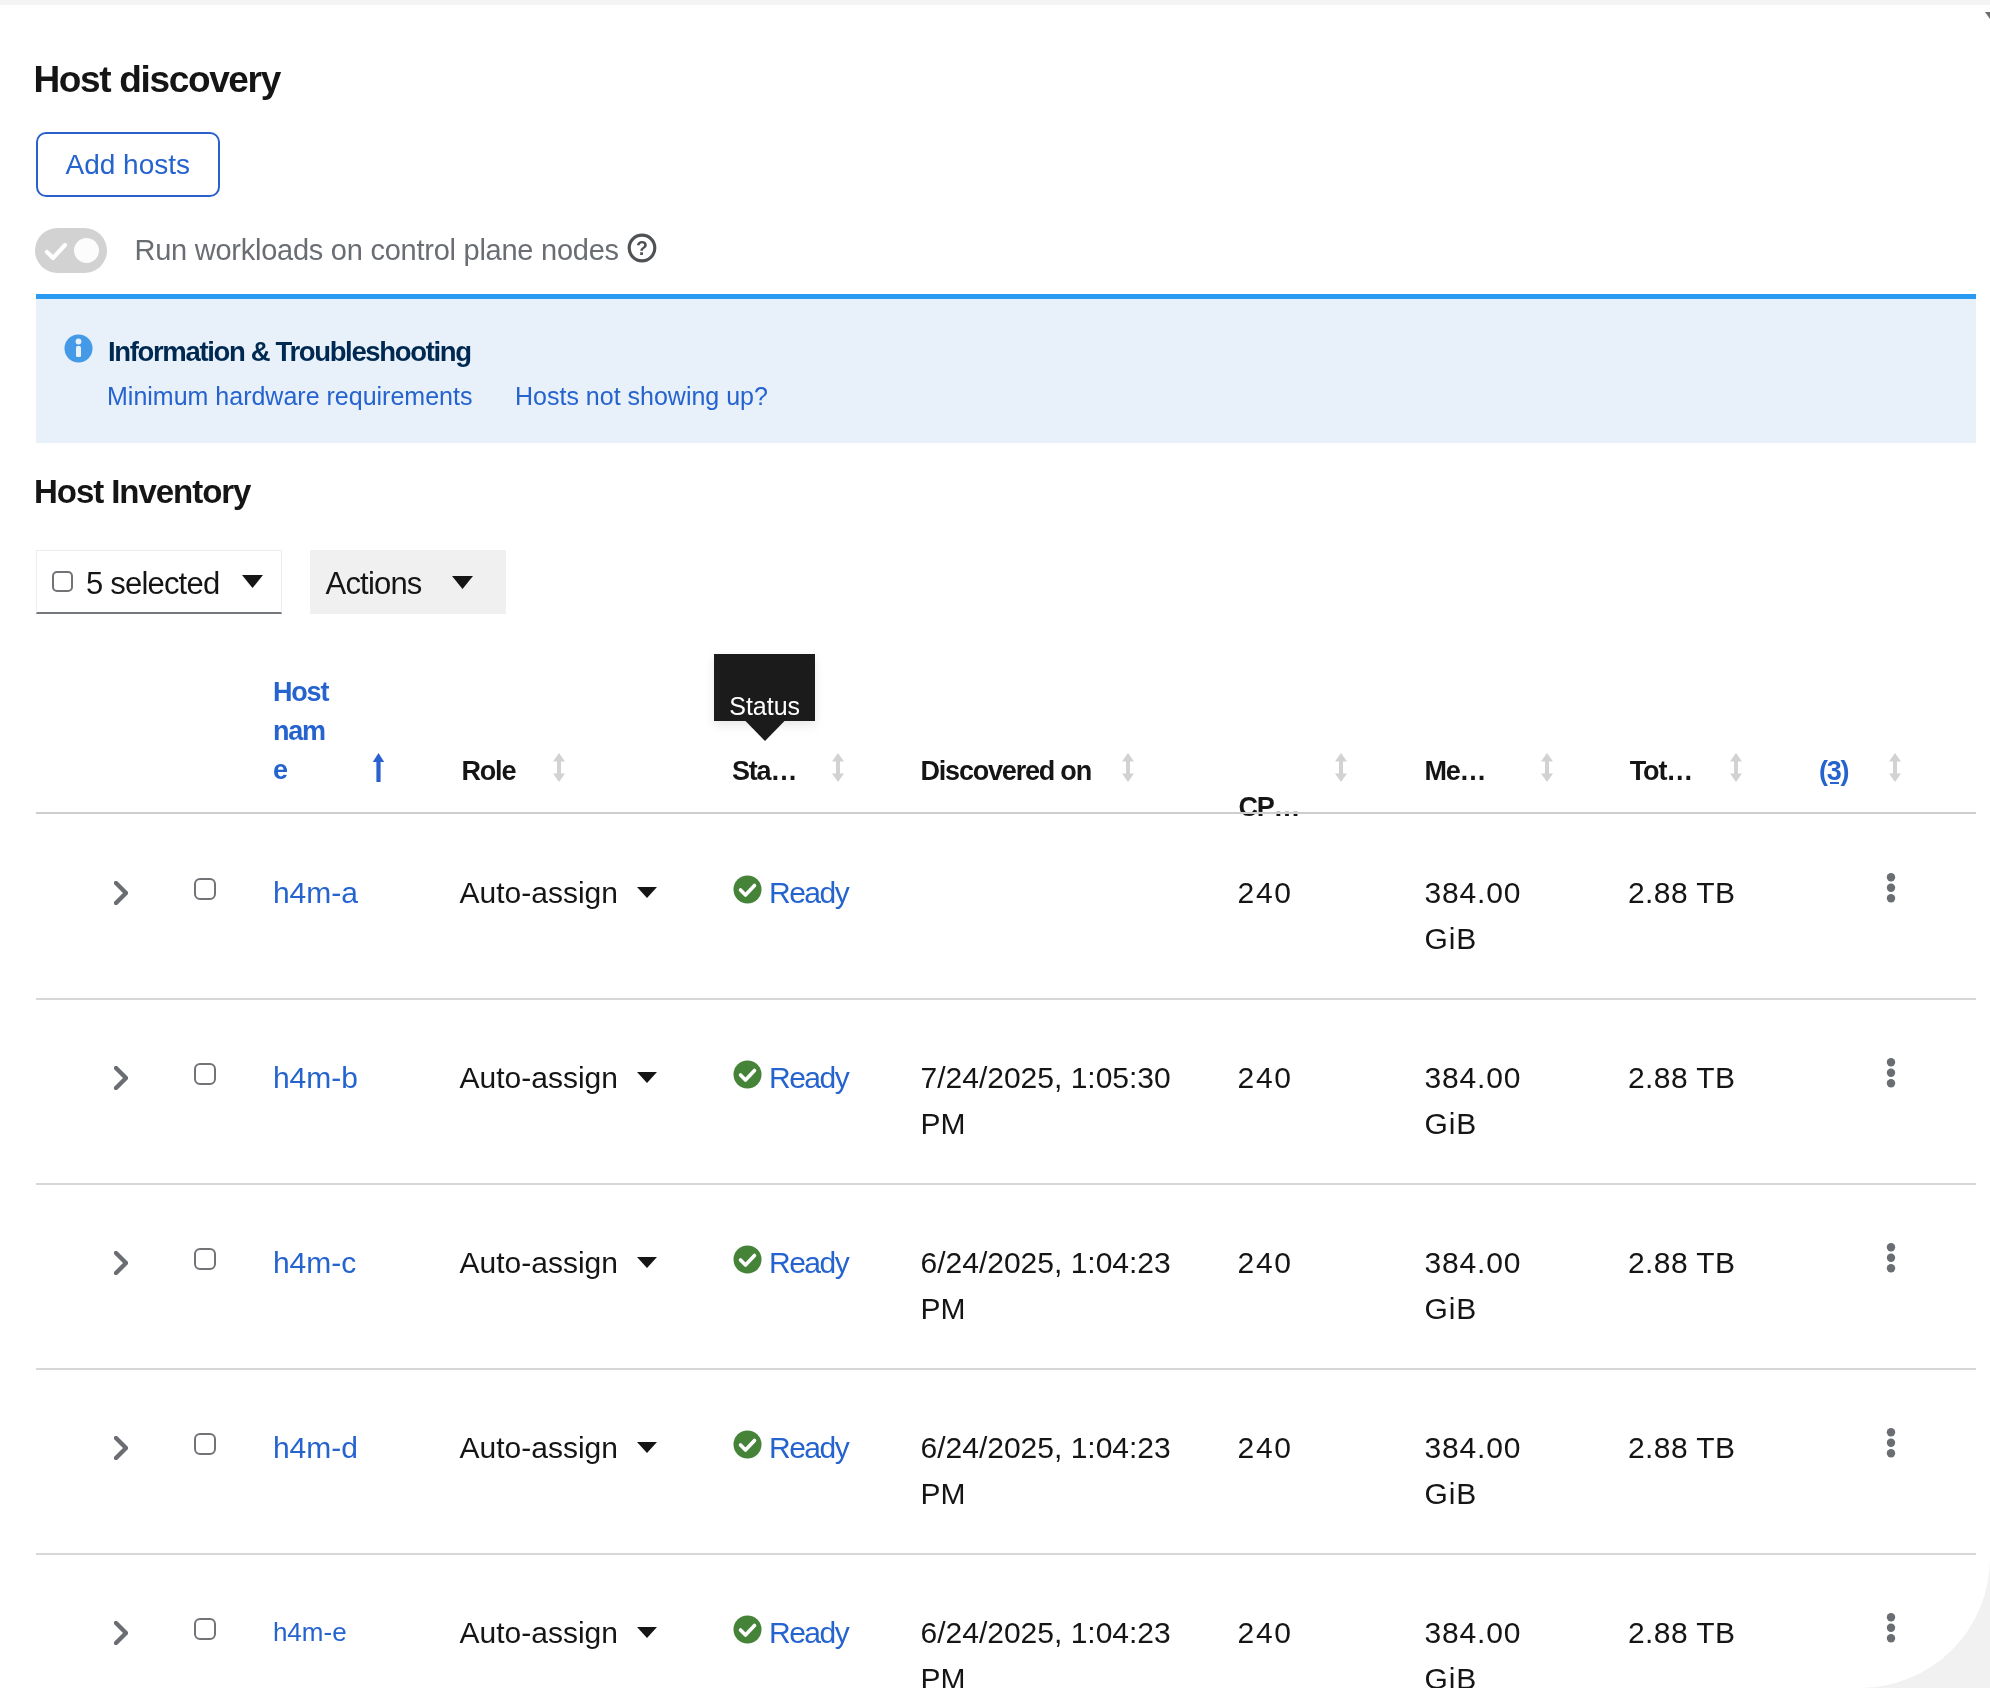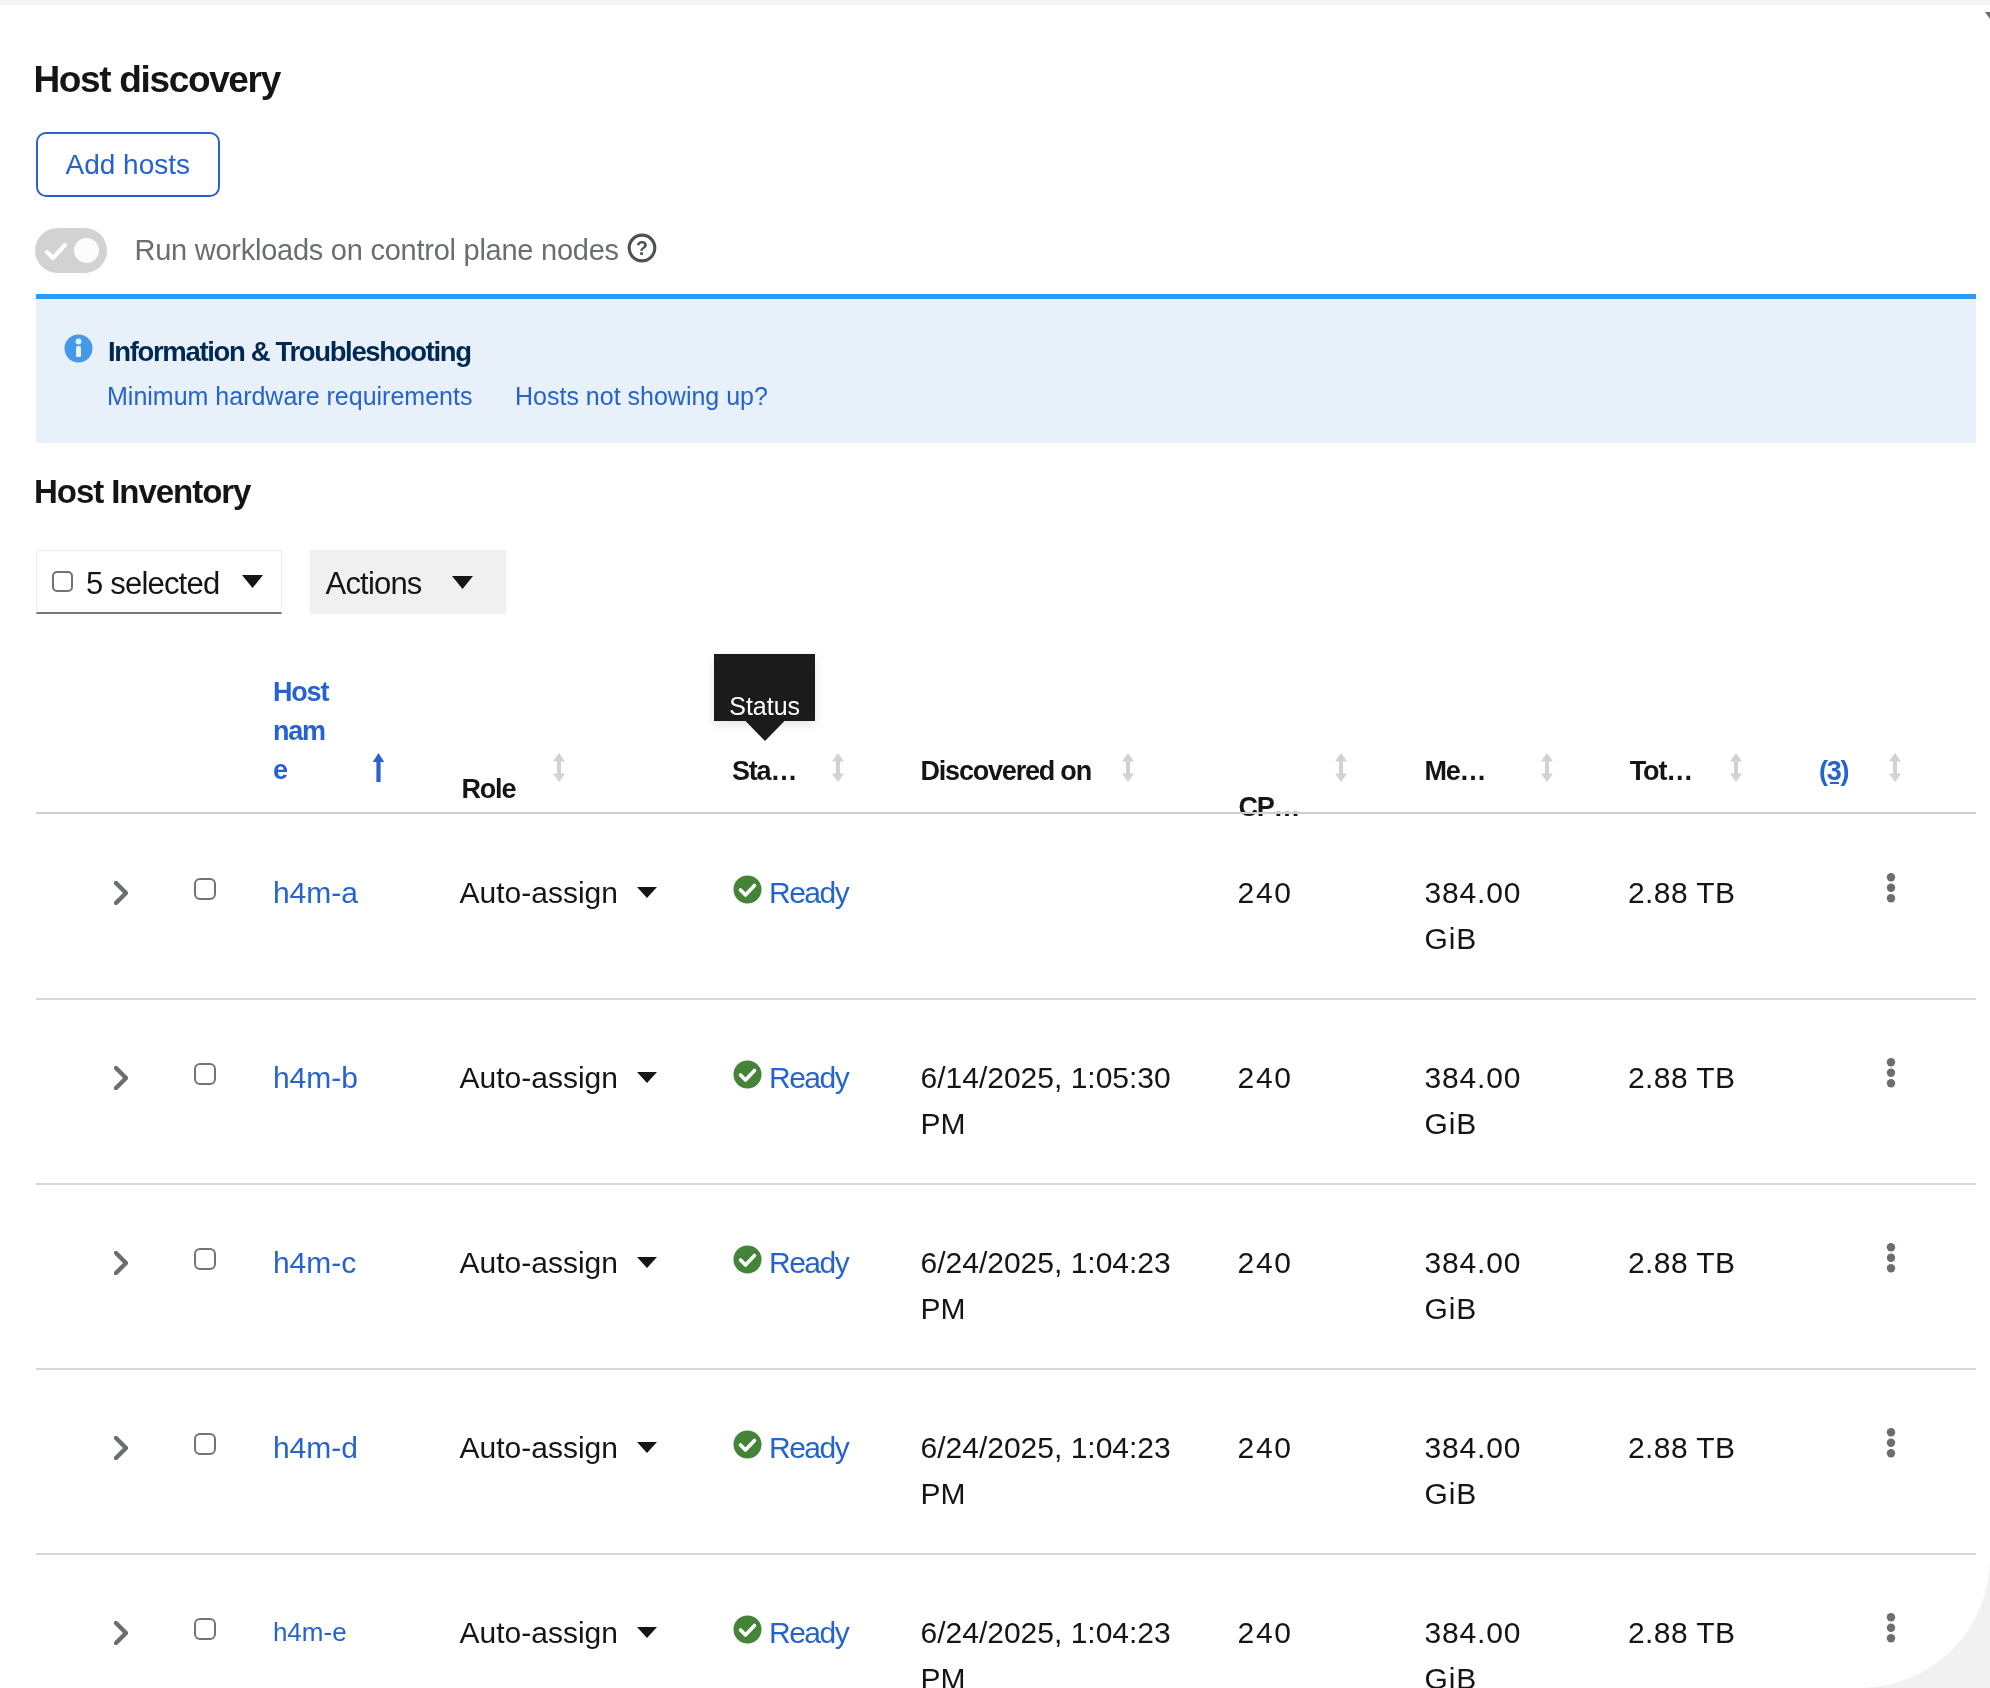--- a/index.html
+++ b/index.html
@@ -58,21 +58,21 @@
   <div class="abs" style="left:309.7px;top:549.5px;width:196.5px;height:64.5px;background:#f0f0f0;"></div>
   <div class="abs" style="left:325.5px;top:566.7px;font-size:31px;line-height:34.6px;letter-spacing:-0.8px;color:#151515;">Actions</div>
   <svg class="abs" style="left:452px;top:576px;" width="21" height="13" viewBox="0 0 21 13">
       <path d="M0 0 H21 L10.5 13 Z" fill="#151515"></path>
     </svg>
 
   <div class="abs bold blue" style="left:273px;top:673.2px;font-size:27px;line-height:39px;letter-spacing:-1.2px;">Host<br>nam<br>e</div>
   <svg class="abs" style="left:372px;top:752.5px;" width="13" height="29" viewBox="0 0 13 29">
     <path d="M6.5 0 L12.2 9 H8.6 V29 H4.4 V9 H0.8 Z" fill="#2b61ce"></path>
   </svg>
-  <div class="abs bold" style="left:461.5px;top:755.6px;font-size:27px;line-height:30.2px;letter-spacing:-1.2px;color:#151515;margin-top:18px;">Role</div>
+  <div class="abs bold" style="left:461.5px;top:755.6px;font-size:27px;line-height:30.2px;letter-spacing:-1.2px;color:#151515;">Role</div>
   <div class="abs bold" style="left:732px;top:755.6px;font-size:27px;line-height:30.2px;letter-spacing:-1.2px;color:#151515;">Sta…</div>
   <div class="abs bold" style="left:920.5px;top:755.6px;font-size:27px;line-height:30.2px;letter-spacing:-1.2px;color:#151515;">Discovered on</div>
   <div class="abs bold" style="left:1238.5px;top:755.6px;font-size:27px;line-height:30.2px;letter-spacing:-1.2px;color:#151515;margin-top:36px;">CP…</div>
   <div class="abs bold" style="left:1424.5px;top:755.6px;font-size:27px;line-height:30.2px;letter-spacing:-1.2px;color:#151515;">Me…</div>
   <div class="abs bold" style="left:1629.8px;top:755.6px;font-size:27px;line-height:30.2px;letter-spacing:-1.2px;color:#151515;">Tot…</div>
   <div class="abs bold blue" style="left:1819px;top:755.6px;font-size:27px;line-height:30.2px;letter-spacing:-1.2px;text-decoration:underline;">(3)</div>
 
   <svg class="abs sort" style="left:552.8px;top:753px;" width="12" height="29" viewBox="0 0 12 29">
       <path d="M6 0 L12 8.5 H8 V20.5 H12 L6 29 L0 20.5 H4 V8.5 H0 Z" fill="#d2d2d2"></path>
     </svg>
@@ -134,21 +134,21 @@
   <div class="abs blue" style="left:272.9px;top:1061.4px;font-size:30px;line-height:33.5px;">h4m-b</div>
   <div class="abs" style="left:459.5px;top:1061.4px;font-size:30px;line-height:33.5px;color:#151515;">Auto-assign</div>
   <svg class="abs" style="left:636.7px;top:1071.7px;" width="20" height="11" viewBox="0 0 20 11">
       <path d="M0 0 H20 L10 11 Z" fill="#151515"></path>
     </svg>
   <svg class="abs" style="left:733.4px;top:1059.9px;" width="29" height="29" viewBox="0 0 29 29">
     <circle cx="14.5" cy="14.5" r="14" fill="#458339"></circle>
     <path d="M7.5 15 L12.5 20 L21.5 10.5" fill="none" stroke="#fff" stroke-width="3.6" stroke-linecap="round" stroke-linejoin="round"></path>
   </svg>
   <div class="abs blue" style="left:769px;top:1061.4px;font-size:30px;line-height:33.5px;letter-spacing:-1.5px;">Ready</div>
-  <div class="abs" style="left:920.5px;top:1055.4px;font-size:30px;line-height:45.5px;color:#151515;white-space:normal;width:260px;">6/14/2025, 1:05:30 PM</div>
+  <div class="abs" style="left:920.5px;top:1055.4px;font-size:30px;line-height:45.5px;color:#151515;white-space:normal;width:260px;">7/24/2025, 1:05:30 PM</div>
   <div class="abs" style="left:1237.5px;top:1061.4px;font-size:30px;line-height:33.5px;letter-spacing:1.7px;color:#151515;">240</div>
   <div class="abs" style="left:1424.5px;top:1055.4px;font-size:30px;line-height:45.5px;letter-spacing:0.85px;color:#151515;">384.00<br>GiB</div>
   <div class="abs" style="left:1628px;top:1061.4px;font-size:30px;line-height:33.5px;letter-spacing:0.4px;color:#151515;">2.88 TB</div>
   <svg class="abs" style="left:1886px;top:1057.8px;" width="10" height="30" viewBox="0 0 10 30">
     <circle cx="5" cy="4.2" r="4.2" fill="#6a6e73"></circle>
       <circle cx="5" cy="14.7" r="4.2" fill="#6a6e73"></circle>
       <circle cx="5" cy="25.2" r="4.2" fill="#6a6e73"></circle>
   </svg>
   <div class="abs" style="left:36px;top:1182.5px;width:1940px;height:2px;background:#d7d7d8;"></div>
 

